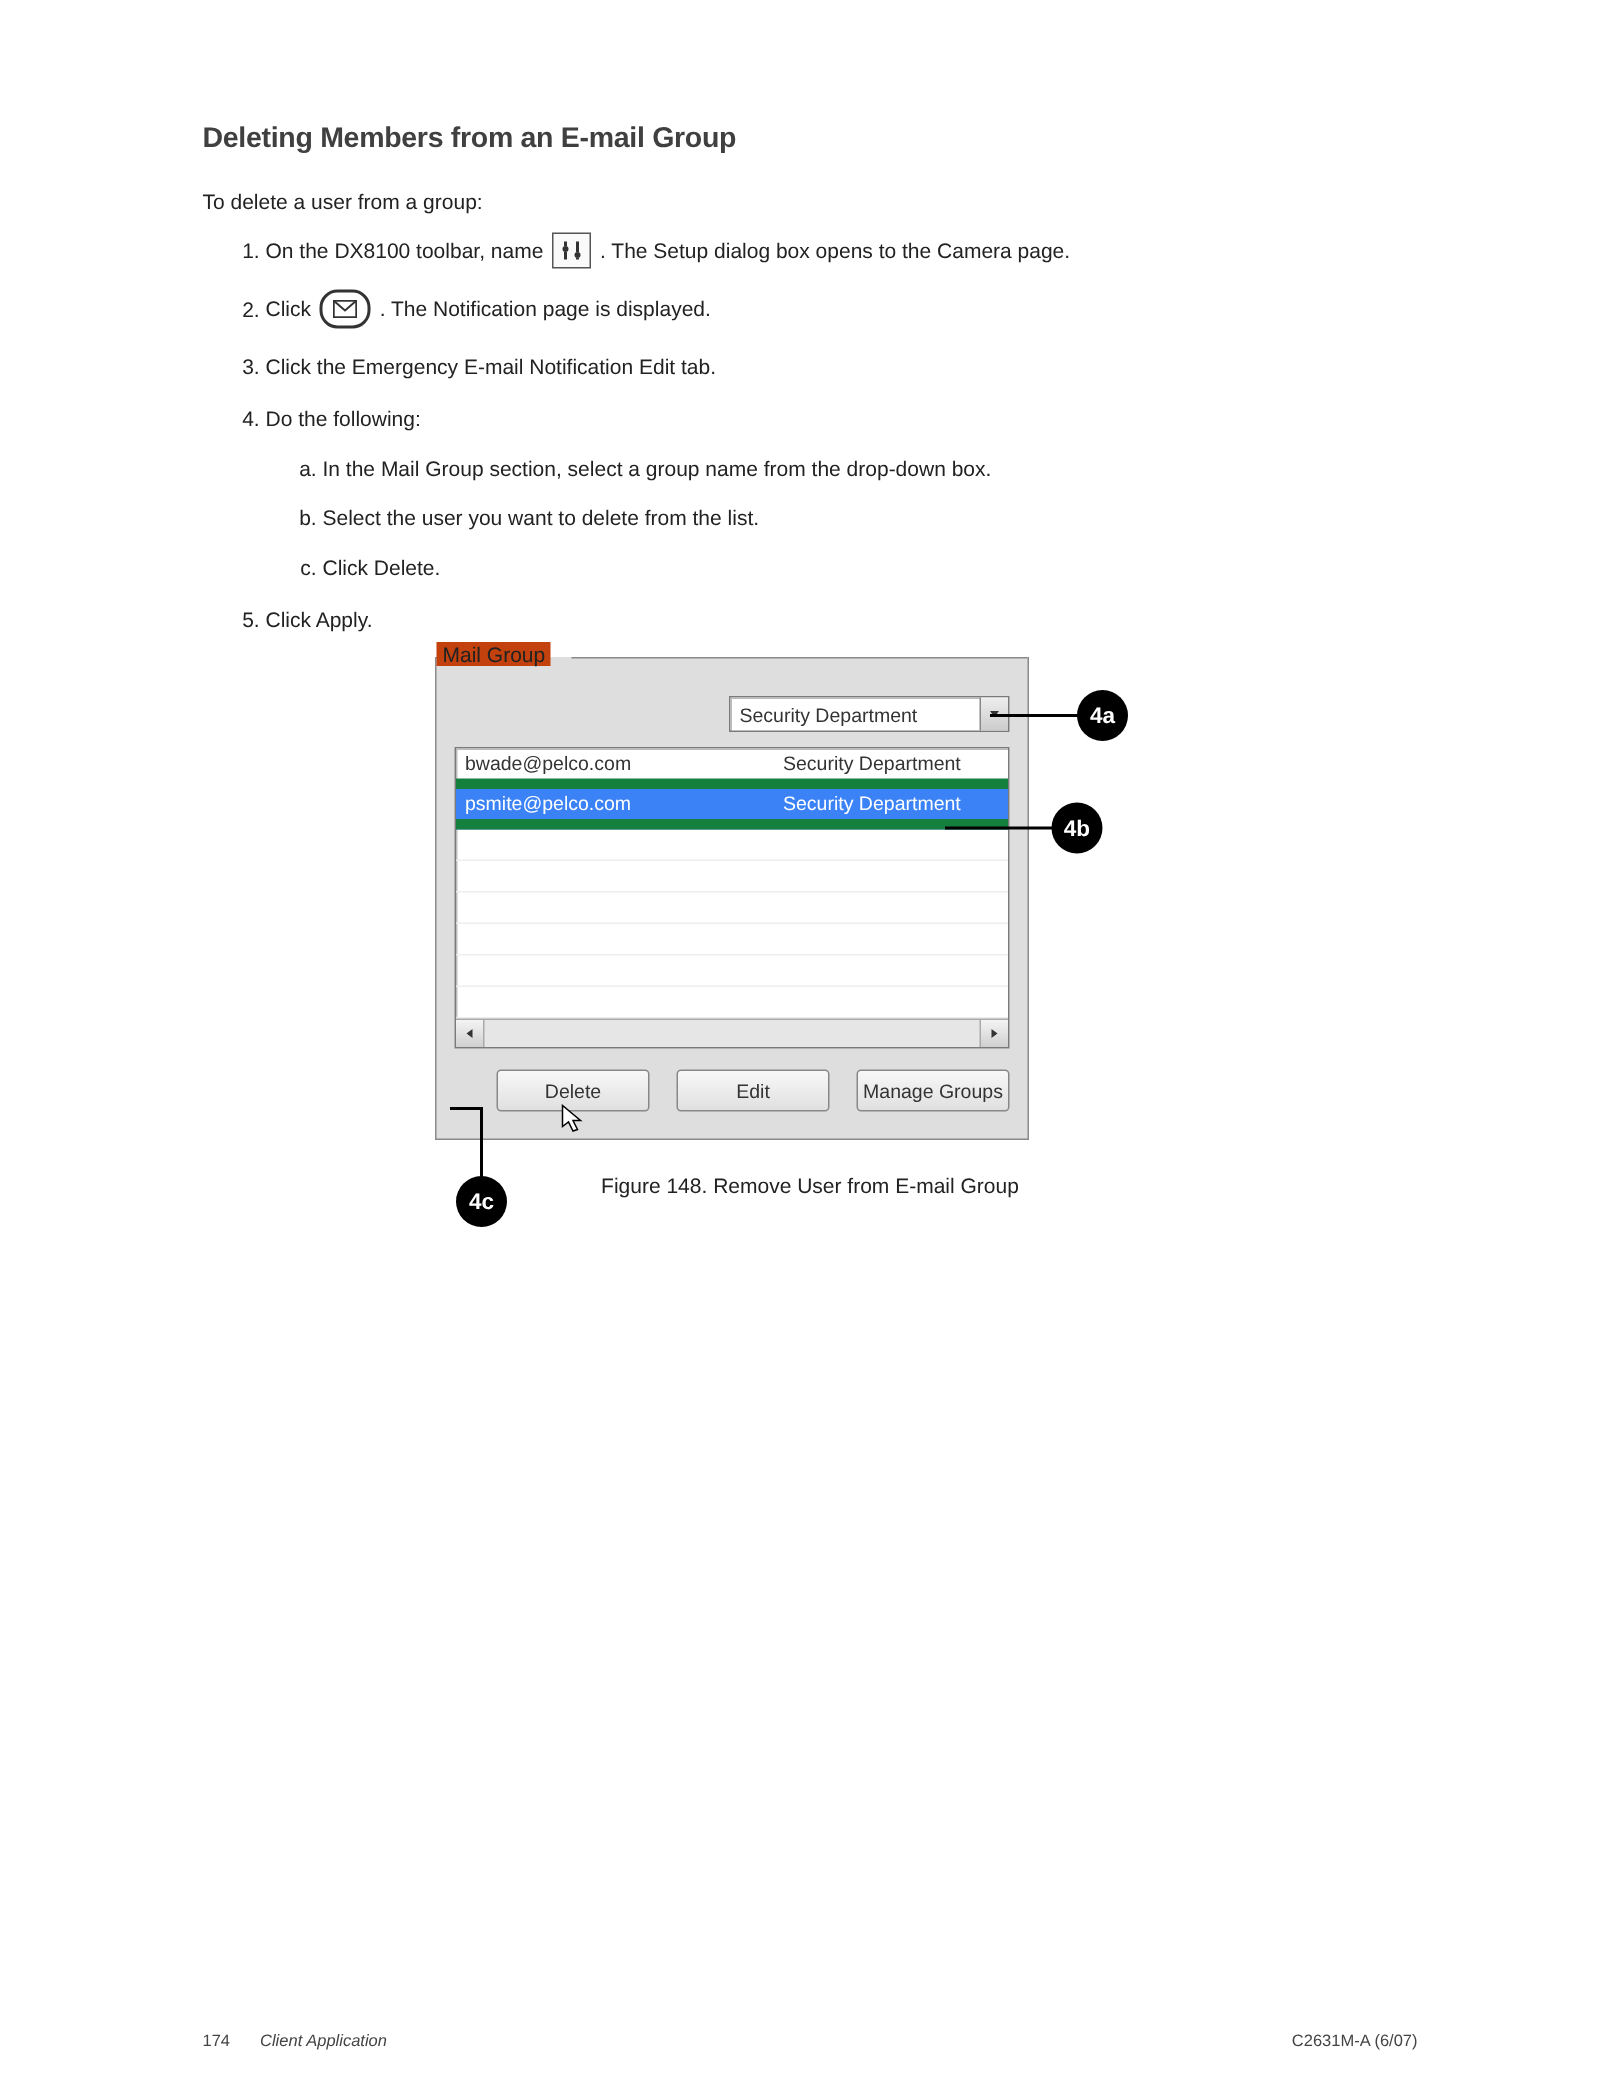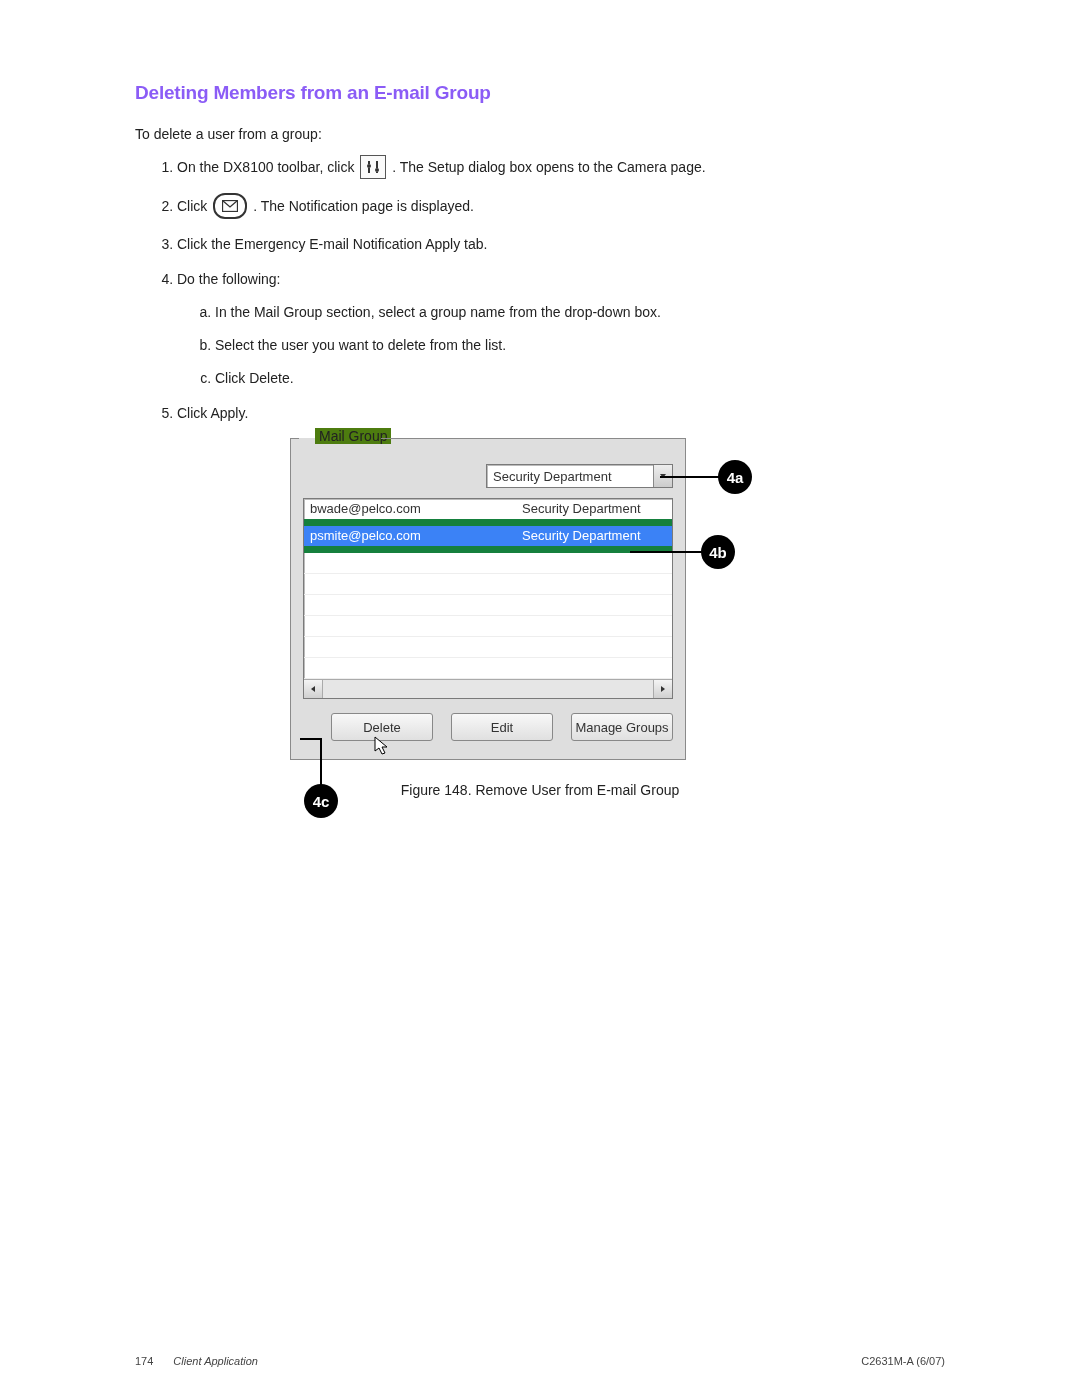--- a/index.html
+++ b/index.html
@@ -11,21 +11,21 @@
     color: #333;
     width: 1080px;
   }
   .page {
     padding: 82px 135px 40px 135px;
     box-sizing: border-box;
     min-height: 1397px;
     position: relative;
   }
   .section-title {
-    color: #8b5cf6;
+    color: #404040;
     font-size: 19px;
     font-weight: bold;
     margin-bottom: 22px;
     font-family: Arial, Helvetica, sans-serif;
     letter-spacing: -0.2px;
   }
   .intro {
     font-size: 14px;
     margin-bottom: 14px;
     color: #222;
@@ -98,22 +98,22 @@
     position: absolute;
     top: 0;
     height: 1px;
     background: #8a8a8a;
   }
   .groupbox::before { left: 0; width: 8px; }
   .groupbox::after  { right: 0; width: calc(100% - 90px); }
   .groupbox-label {
     position: absolute;
     top: -10px;
-    left: 24px;
-    background: #4d7c0f;
+    left: 0;
+    background: #c2410c;
     padding: 0 4px;
     font-family: Tahoma, Arial, sans-serif;
     font-size: 14px;
     color: #222;
   }
   .dropdown {
     margin-left: auto;
     margin-top: 10px;
     width: 185px;
     height: 22px;
@@ -267,41 +267,41 @@
 <body>
 
 <div class="page">
 
   <div class="section-title">Deleting Members from an E-mail Group</div>
 
   <div class="intro">To delete a user from a group:</div>
 
   <ol class="main-steps">
     <li>
-      <span>On the DX8100 toolbar, click </span>
+      <span>On the DX8100 toolbar, name </span>
       <span class="inline-icon icon-setup">
         <svg viewBox="0 0 16 16">
             <path d="M4 2v3M4 9v5M12 2v7M12 13v1" stroke="#333" stroke-width="2" fill="none"></path>
             <circle cx="4" cy="7" r="2" fill="#333"></circle>
             <circle cx="12" cy="11" r="2" fill="#333"></circle>
           </svg>
       </span>
       <span>. The Setup dialog box opens to the Camera page.</span>
     </li>
     <li>
       <span>Click </span>
       <span class="inline-icon icon-mail">
         <svg viewBox="0 0 16 12">
             <rect x="0.5" y="0.5" width="15" height="11" fill="none" stroke="#333" stroke-width="1.3"></rect>
             <path d="M0.5 0.5 L8 7 L15.5 0.5" fill="none" stroke="#333" stroke-width="1.3"></path>
           </svg>
       </span>
       <span>. The Notification page is displayed.</span>
     </li>
-    <li>Click the Emergency E-mail Notification Apply tab.</li>
+    <li>Click the Emergency E-mail Notification Edit tab.</li>
     <li>
       <span>Do the following:</span>
       <ol class="sub-steps">
         <li>In the Mail Group section, select a group name from the drop-down box.</li>
         <li>Select the user you want to delete from the list.</li>
         <li>Click Delete.</li>
       </ol>
     </li>
     <li>Click Apply.</li>
   </ol>

